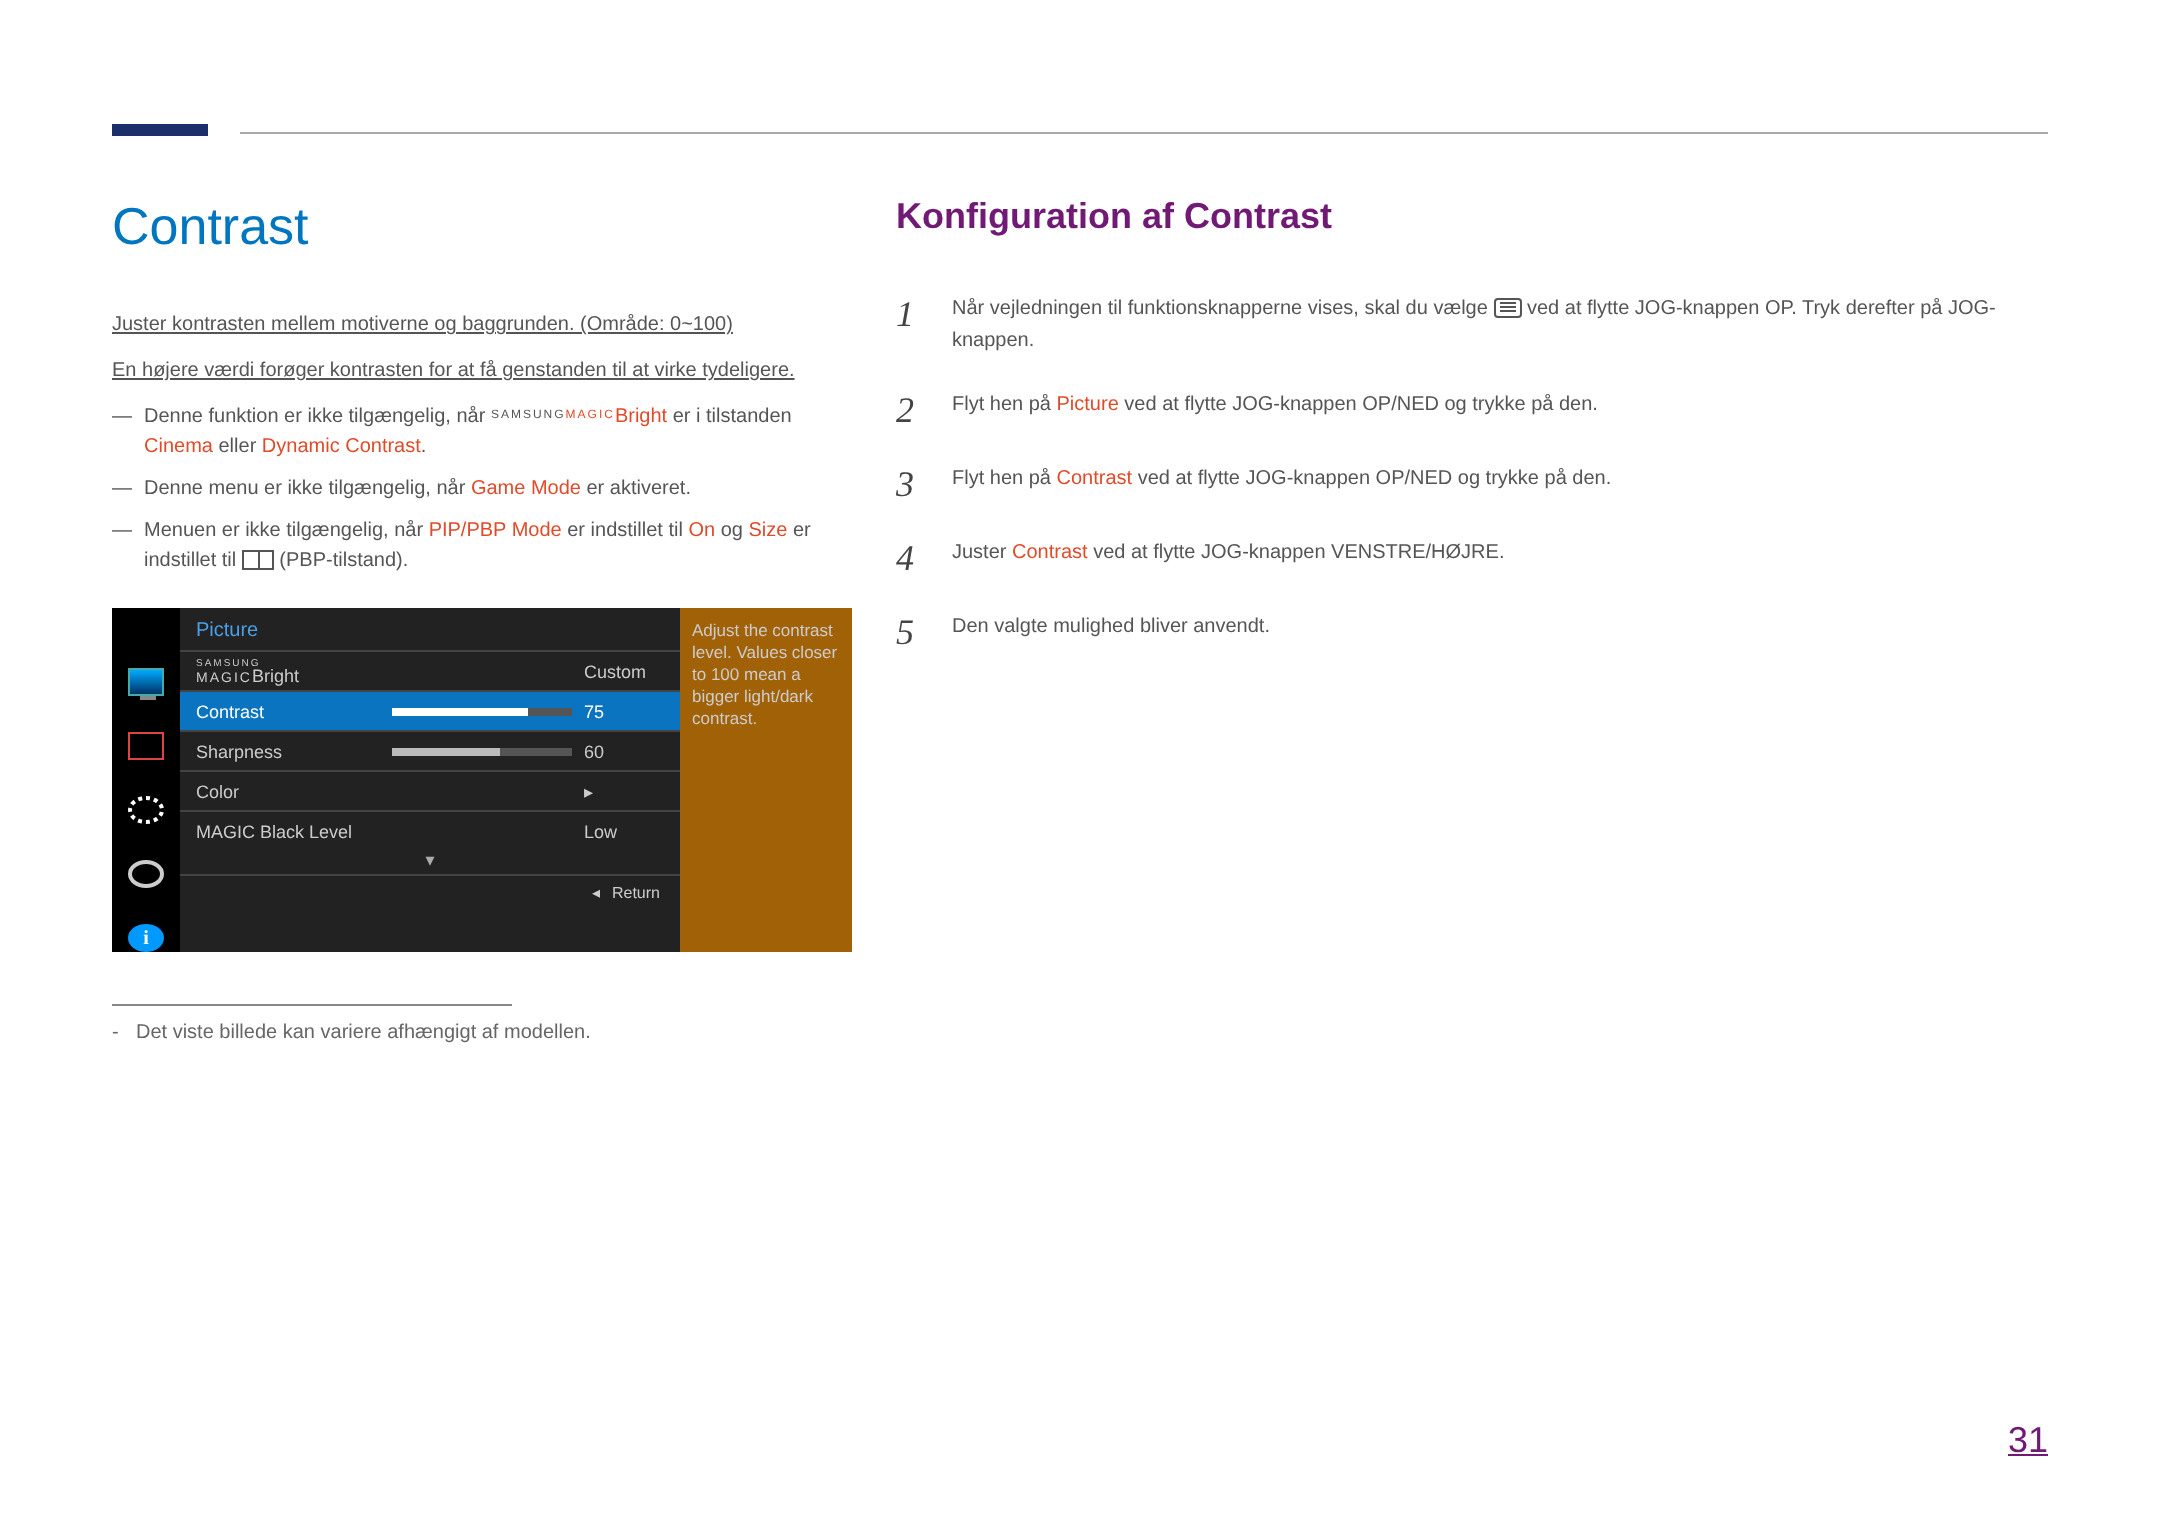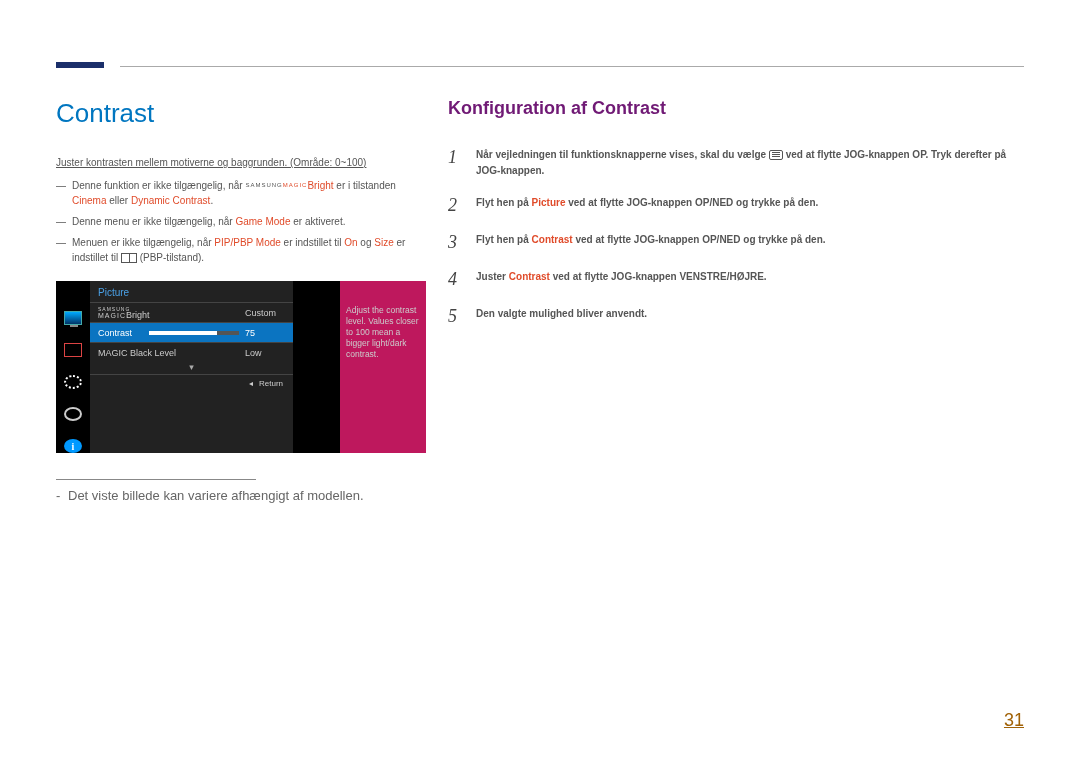--- a/index.html
+++ b/index.html
@@ -12,21 +12,21 @@
   .title-sub { font-size: 18px; color: #701a75; font-weight: 600; margin-bottom: 20px; }
   .para { font-size: 10px; color: #555; line-height: 1.5; margin-bottom: 8px; text-decoration: underline; }
   .note-list { list-style: none; margin-bottom: 16px; }
   .note-list li { font-size: 10px; color: #555; line-height: 1.5; margin-bottom: 6px; position: relative; padding-left: 16px; }
   .note-list li::before { content: "―"; position: absolute; left: 0; top: 0; color: #555; font-size: 10px; }
   .hl-red { color: #e04b2a; }
   .hl-magic { font-size: 6px; letter-spacing: 1px; vertical-align: 2px; }
   .step-table { width: 100%; border-collapse: collapse; }
   .step-table td { vertical-align: top; padding: 8px 0; }
   .step-num { font-style: italic; font-size: 18px; color: #444; width: 28px; font-family: Georgia, serif; }
-  .step-text { font-size: 10px; color: #555; line-height: 1.6; font-weight: bold; }
+  .step-text { font-size: 10px; color: #555; line-height: 1.6; }
   .menu-icon { display: inline-block; width: 14px; height: 10px; border: 1.5px solid #555; border-radius: 2px; vertical-align: middle; position: relative; }
   .menu-icon::before { content: ""; position: absolute; left: 2px; right: 2px; top: 1px; height: 1px; background: #555; box-shadow: 0 2px 0 #555, 0 4px 0 #555; }
   .pbp-icon { display: inline-block; width: 16px; height: 10px; border: 1.5px solid #555; vertical-align: middle; position: relative; }
   .pbp-icon::before { content: ""; position: absolute; left: 50%; top: 0; bottom: 0; width: 1px; background: #555; }
 
   
   .osd { width: 370px; background: #000; display: flex; margin-top: 4px; }
   .osd-left { width: 34px; background: #000; padding-top: 30px; display: flex; flex-direction: column; align-items: center; gap: 18px; }
   .osd-left .ic { width: 18px; height: 14px; position: relative; }
   .ic-monitor { border: 1px solid #4aa; background: linear-gradient(#0af, #036); }
@@ -39,39 +39,40 @@
   .osd-header { padding: 6px 8px 4px; font-size: 10px; color: #4aa0e6; }
   .osd-row { display:flex; align-items:center; padding: 3px 8px; border-top: 1px solid #444; height: 20px; }
   .osd-row.selected { background: #0b74c1; color: #fff; }
   .osd-label { flex: 1; }
   .osd-val { width: 40px; text-align: left; }
   .osd-bar { width: 90px; height: 4px; background: #555; margin-right: 6px; position: relative; }
   .osd-bar .fill { position: absolute; left:0; top:0; bottom:0; background: #bbb; }
   .osd-row.selected .osd-bar .fill { background: #fff; }
   .osd-footer { display:flex; justify-content:flex-end; align-items:center; padding: 4px 10px; font-size: 8px; border-top:1px solid #444; gap: 6px; }
   .osd-arrow-down { text-align:center; font-size:9px; color:#aaa; padding-bottom:2px; }
-  .osd-tip { width: 86px; background: #be185d; color: #ccc; font-size: 8.5px; line-height:1.3; padding: 24px 6px; margin-left: 47px; }
+  .osd-tip { width: 86px; background: #a16207; color: #ccc; font-size: 8.5px; line-height:1.3; padding: 6px 6px; }
   .osd-sup { font-size: 5px; letter-spacing: 1px; display:block; margin-bottom:-2px; color:#ccc; }
   .osd-magic { font-size: 7px; letter-spacing: 1px; color:#ccc; }
 
   .divider { border: none; border-top: 1px solid #888; margin: 26px 0 8px; width: 200px; }
-  .footnote { font-size: 13px; color: #666; position: relative; padding-left: 12px; }
+  .footnote { font-size: 10px; color: #666; position: relative; padding-left: 12px; }
   .footnote::before { content:"-"; position:absolute; left:0; }
 
-  .page-num { position: absolute; bottom: 32px; right: 56px; font-size: 18px; color: #a16207; text-decoration: underline; }
+  .page-num { position: absolute; bottom: 32px; right: 56px; font-size: 18px; color: #701a75; text-decoration: underline; }
 </style>
 </head>
 <body>
 
 <div class="top-bar"></div>
 <div class="top-line"></div>
 
 <div class="col-left">
   <h1 class="title-main">Contrast</h1>
   <p class="para">Juster kontrasten mellem motiverne og baggrunden. (Område: 0~100)</p>
+  <p class="para">En højere værdi forøger kontrasten for at få genstanden til at virke tydeligere.</p>
 
   <ul class="note-list">
     <li>
       <span>Denne funktion er ikke tilgængelig, når </span><span class="hl-magic">SAMSUNG</span><span class="hl-red"><span class="hl-magic">MAGIC</span><span>Bright</span></span><span> er i tilstanden </span><span class="hl-red">Cinema</span><span> eller </span><span class="hl-red">Dynamic Contrast</span><span>.</span>
     </li>
     <li>
       <span>Denne menu er ikke tilgængelig, når </span><span class="hl-red">Game Mode</span><span> er aktiveret.</span>
     </li>
     <li>
       <span>Menuen er ikke tilgængelig, når </span><span class="hl-red">PIP/PBP Mode</span><span> er indstillet til </span><span class="hl-red">On</span><span> og </span><span class="hl-red">Size</span><span> er indstillet til </span><span class="pbp-icon"></span><span> (PBP-tilstand).</span>
@@ -92,20 +93,31 @@
           <div class="osd-row">
             <div class="osd-label"><span class="osd-sup">SAMSUNG</span><span class="osd-magic">MAGIC</span><span>Bright</span></div>
             <div class="osd-val">Custom</div>
           </div>
           <div class="osd-row selected">
             <div class="osd-label"><span>Contrast</span></div>
             <div class="osd-bar">
               <div class="fill" style="width: 75%;"></div>
             </div>
             <div class="osd-val">75</div>
+          </div>
+          <div class="osd-row">
+            <div class="osd-label"><span>Sharpness</span></div>
+            <div class="osd-bar">
+              <div class="fill" style="width: 60%;"></div>
+            </div>
+            <div class="osd-val">60</div>
+          </div>
+          <div class="osd-row">
+            <div class="osd-label"><span>Color</span></div>
+            <div class="osd-val">▸</div>
           </div>
           <div class="osd-row">
             <div class="osd-label"><span>MAGIC Black Level</span></div>
             <div class="osd-val">Low</div>
           </div>
         </div>
       <div class="osd-arrow-down">▾</div>
       <div class="osd-footer">
         <span>◂</span>
         <span>Return</span>

